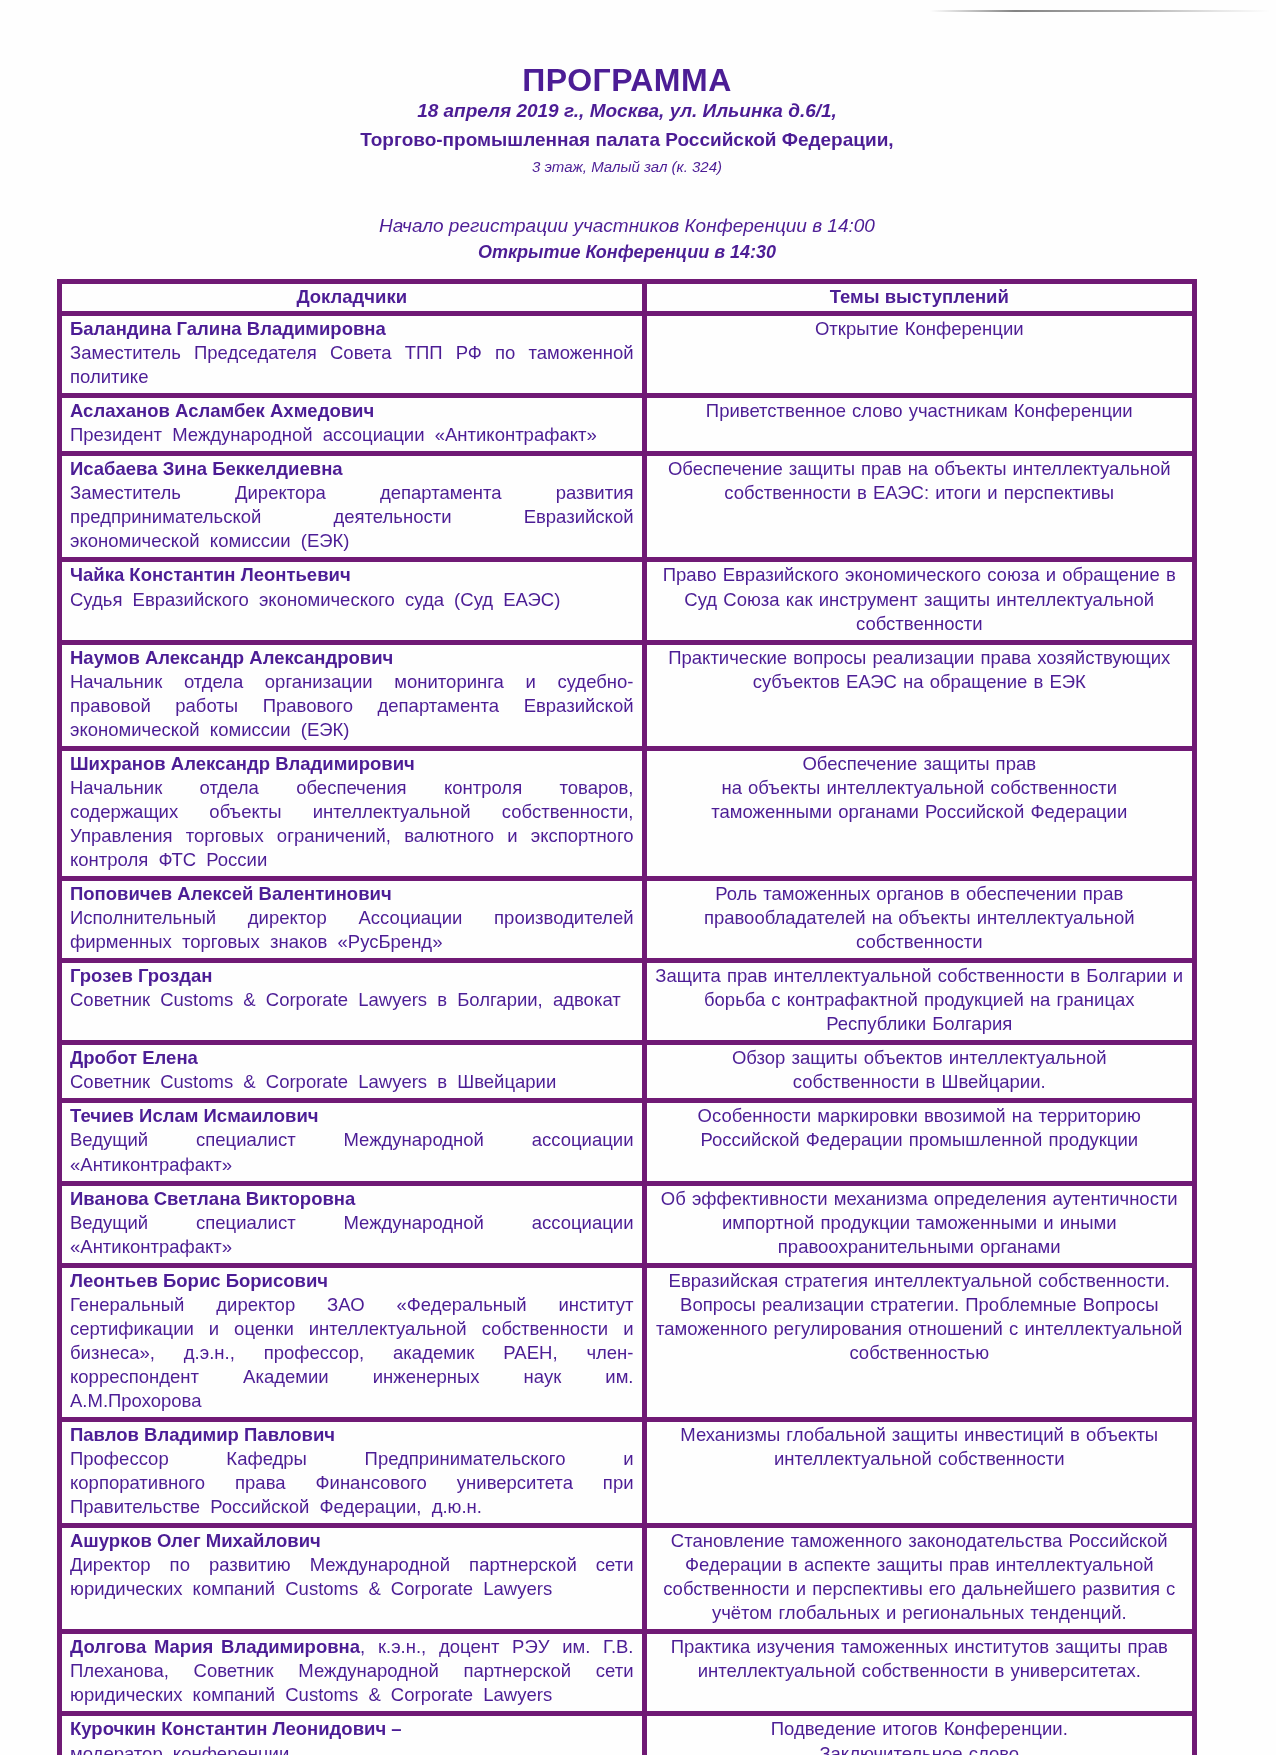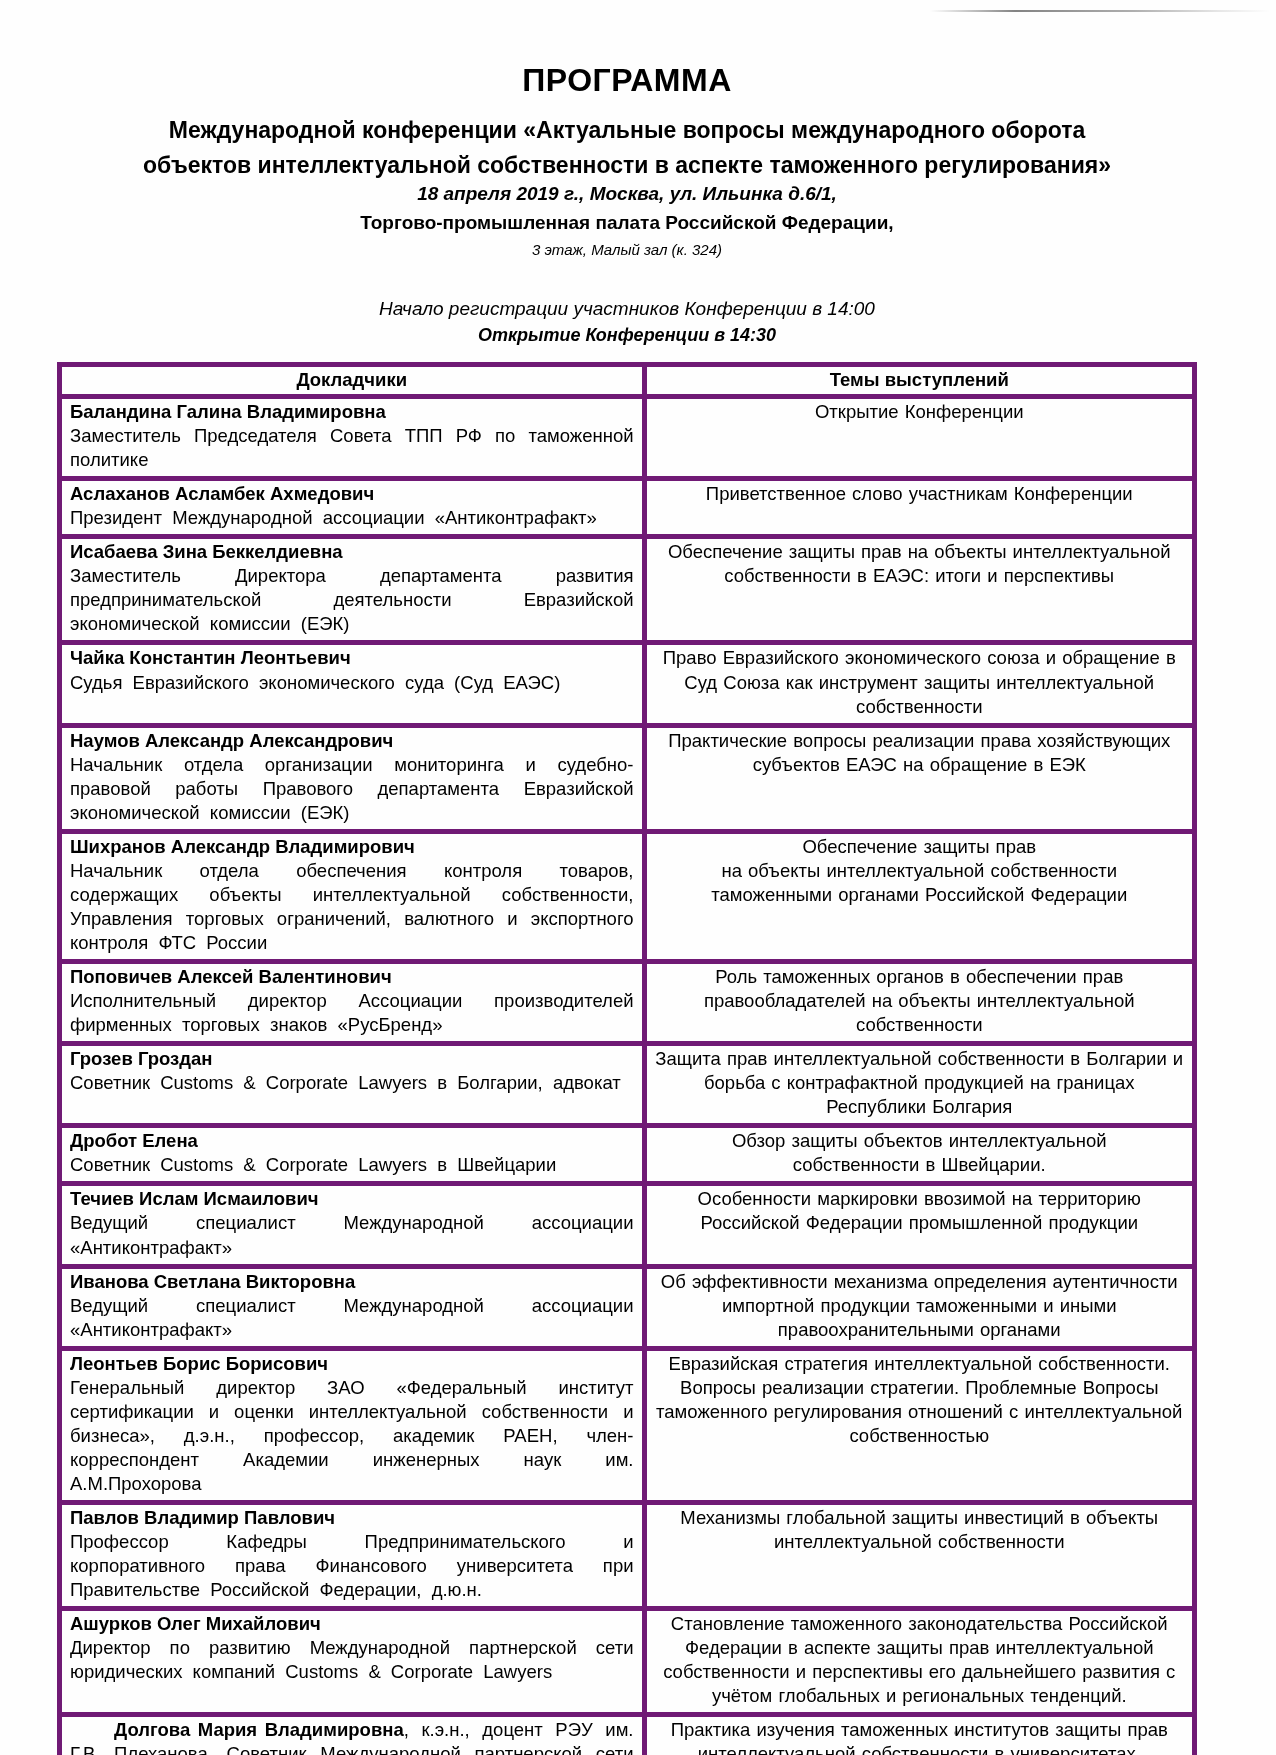--- a/index.html
+++ b/index.html
@@ -6,21 +6,21 @@
     margin: 0;
     padding: 0;
     background: #ffffff;
   }
   .sheet {
     position: relative;
     width: 1276px;
     height: 1755px;
     background: #fefefe;
     font-family: "Liberation Sans", "DejaVu Sans", sans-serif;
-    color: #000000;
+    color: #4c1d95;
     overflow: hidden;
   }
   
   .scan-line-top {
     position: absolute;
     top: 10px;
     left: 930px;
     width: 340px;
     height: 2px;
     background: linear-gradient(90deg,
@@ -108,21 +108,21 @@
     font-weight: bold;
     text-align: center;
     padding: 1px 4px 2px 4px;
   }
   .speaker-cell { text-align: justify; }
   .speaker-name {
     display: block;
     font-weight: bold;
     text-align: left;
   }
-  .speaker-name.inline { display: inline; margin-left: 44px; }
+  .speaker-name.inline { display: inline; }
   .speaker-desc {
     white-space: pre-line;
     word-spacing: 5px;
   }
   .topic-cell {
     text-align: center;
     white-space: pre-line;
     word-spacing: 1px;
     padding-top: 2px;
   }
@@ -130,22 +130,20 @@
 </head>
 <body>
 
 <div class="sheet">
   <div class="scan-line-top"></div>
   <div class="scan-dot"></div>
 
   <div class="content">
     <div class="doc-header">
       <h1 class="doc-title">ПРОГРАММА</h1>
-      <p class="doc-subtitle">Международной конференции  «Актуальные вопросы международного оборота
-объектов интеллектуальной собственности в аспекте таможенного регулирования»</p>
       <p class="doc-date">18 апреля 2019 г., Москва,  ул. Ильинка д.6/1,</p>
       <p class="doc-venue">Торгово-промышленная палата Российской Федерации,</p>
       <p class="doc-room">3 этаж, Малый зал (к. 324)</p>
       <p class="doc-registration">Начало регистрации участников Конференции в 14:00</p>
       <p class="doc-opening">Открытие Конференции в 14:30</p>
     </div>
 
     <table class="program">
       <colgroup>
           <col class="c1">

